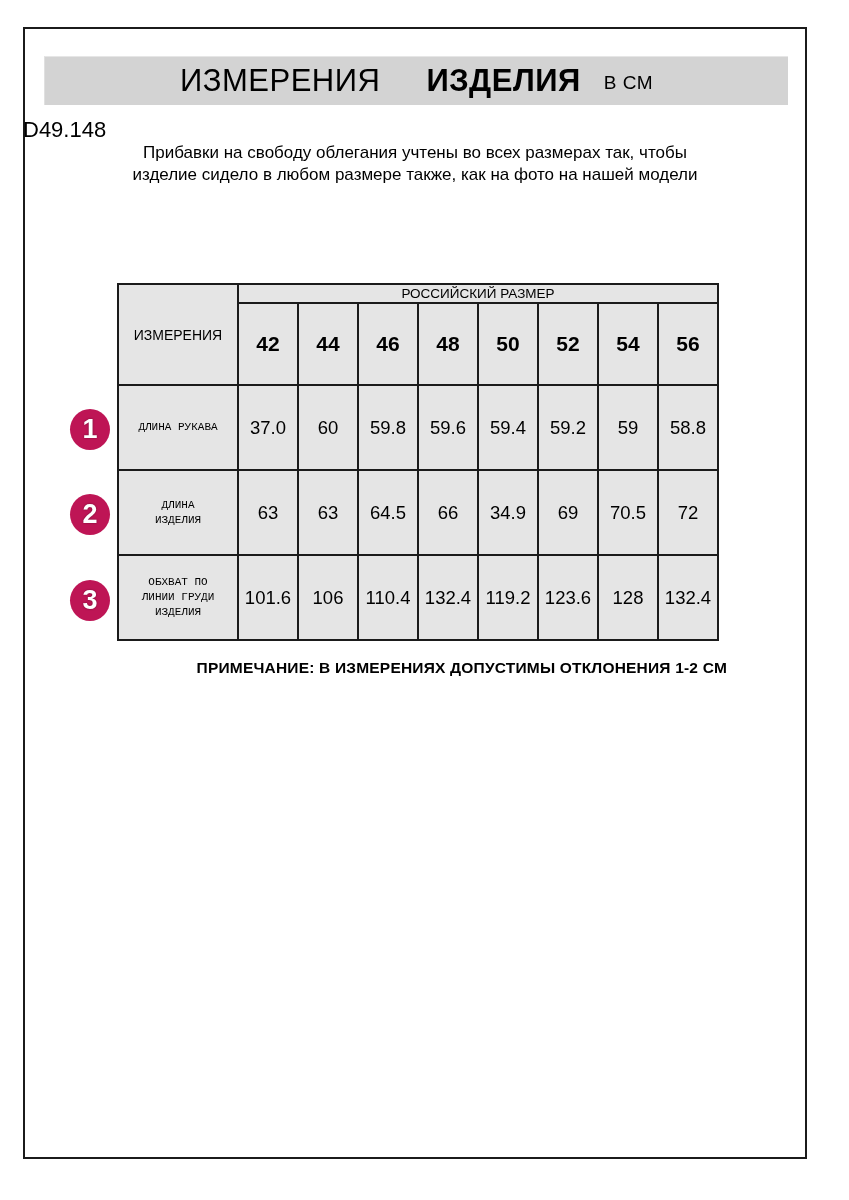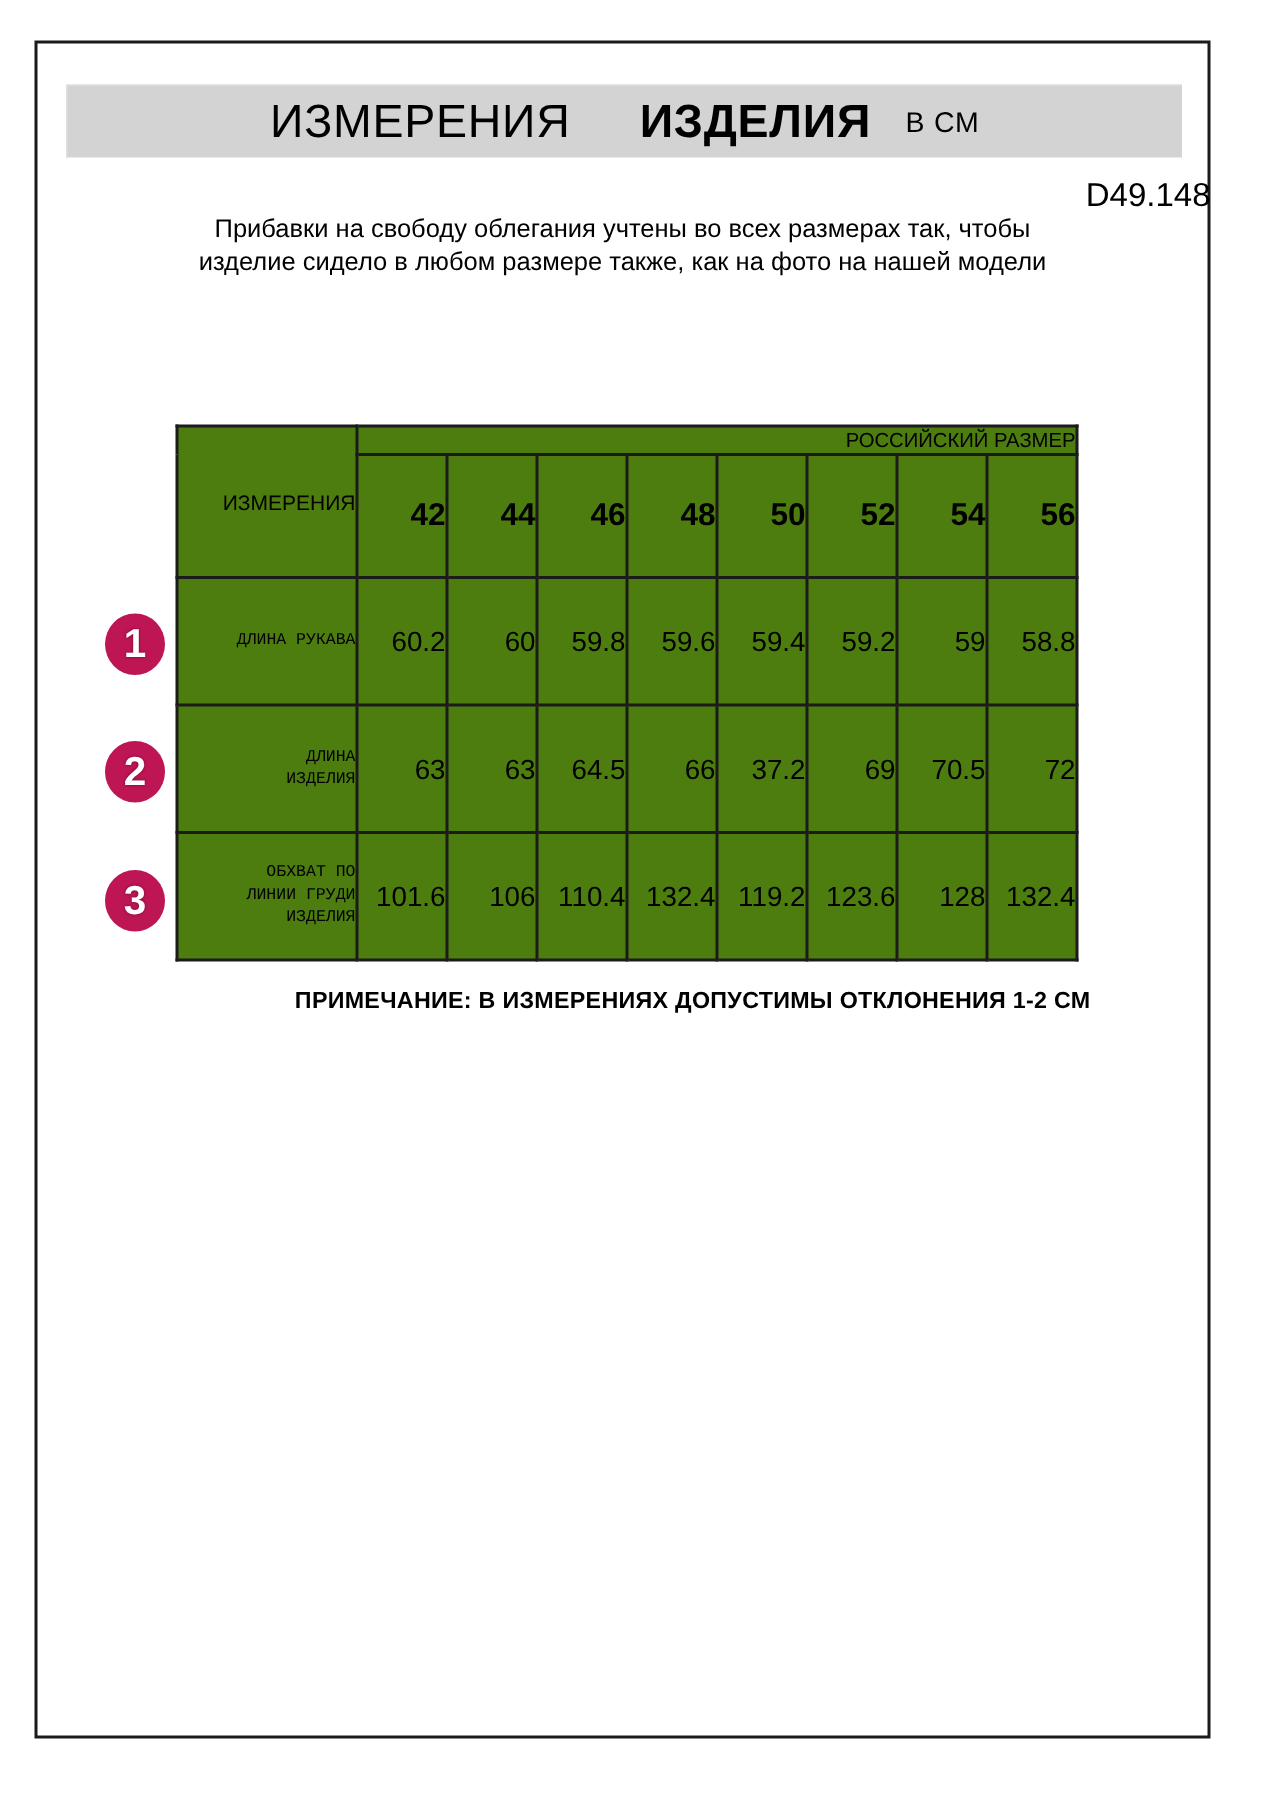--- a/index.html
+++ b/index.html
@@ -31,21 +31,21 @@
     align-items: center;
     justify-content: center;
   }
   .title-main  { font-size: 31px; font-weight: 400; letter-spacing: 0.5px; }
   .title-emph  { font-size: 31px; font-weight: 700; letter-spacing: 0.5px; margin-left: 46px; }
   .title-unit  { font-size: 19px; font-weight: 400; letter-spacing: 0.5px; margin-left: 23px; padding-top: 4px; }
   .product-code {
     position: absolute;
     left: 23px; top: 117px;
     width: 784px;
-    text-align: right;
+    text-align: left;
     font-size: 22px;
     font-weight: 400;
   }
   .description {
     position: absolute;
     left: 115px; top: 142px;
     width: 600px;
     text-align: center;
     font-size: 17px;
     line-height: 21.5px;
@@ -53,23 +53,23 @@
   }
   table.size-table {
     position: absolute;
     left: 117px; top: 283px;
     border-collapse: collapse;
     table-layout: fixed;
   }
   .size-table th, .size-table td {
     border: 2px solid var(--border, #1b1b1b);
     padding: 0;
-    text-align: right;
+    text-align: center;
     vertical-align: middle;
-    background: #4d7c0f;
+    background: #e5e5e5;
   }
   .corner-cell { width: 120px; font-size: 14px; font-weight: 400; }
   .group-cell  { height: 19px; font-size: 13.5px; font-weight: 400; line-height: 14px; }
   .size-cell   { width: 60px; height: 82px; font-size: 21px; font-weight: 700; margin-left: 42px; }
   .label-cell  { font-size: 11px; line-height: 15px; font-weight: 400; white-space: pre-line; padding: 0 2px; font-family: Liberation Mono, monospace; }
   .value-row   { height: 85px; }
   .value-cell  { font-size: 18.5px; font-weight: 400; }
   .marker {
     position: absolute;
     left: 70px;
@@ -126,37 +126,37 @@
         <th class="size-cell">48</th>
         <th class="size-cell">50</th>
         <th class="size-cell">52</th>
         <th class="size-cell">54</th>
         <th class="size-cell">56</th>
       </tr>
     </thead>
     <tbody>
       <tr class="value-row">
         <td class="label-cell">ДЛИНА РУКАВА</td>
-        <td class="value-cell">60.2</td>
+        <td class="value-cell">37.0</td>
         <td class="value-cell">60</td>
         <td class="value-cell">59.8</td>
         <td class="value-cell">59.6</td>
         <td class="value-cell">59.4</td>
         <td class="value-cell">59.2</td>
         <td class="value-cell">59</td>
         <td class="value-cell">58.8</td>
       </tr>
       <tr class="value-row">
         <td class="label-cell">ДЛИНА
 ИЗДЕЛИЯ</td>
         <td class="value-cell">63</td>
         <td class="value-cell">63</td>
         <td class="value-cell">64.5</td>
         <td class="value-cell">66</td>
-        <td class="value-cell">37.2</td>
+        <td class="value-cell">34.9</td>
         <td class="value-cell">69</td>
         <td class="value-cell">70.5</td>
         <td class="value-cell">72</td>
       </tr>
       <tr class="value-row">
         <td class="label-cell">ОБХВАТ ПО
 ЛИНИИ ГРУДИ
 ИЗДЕЛИЯ</td>
         <td class="value-cell">101.6</td>
         <td class="value-cell">106</td>

